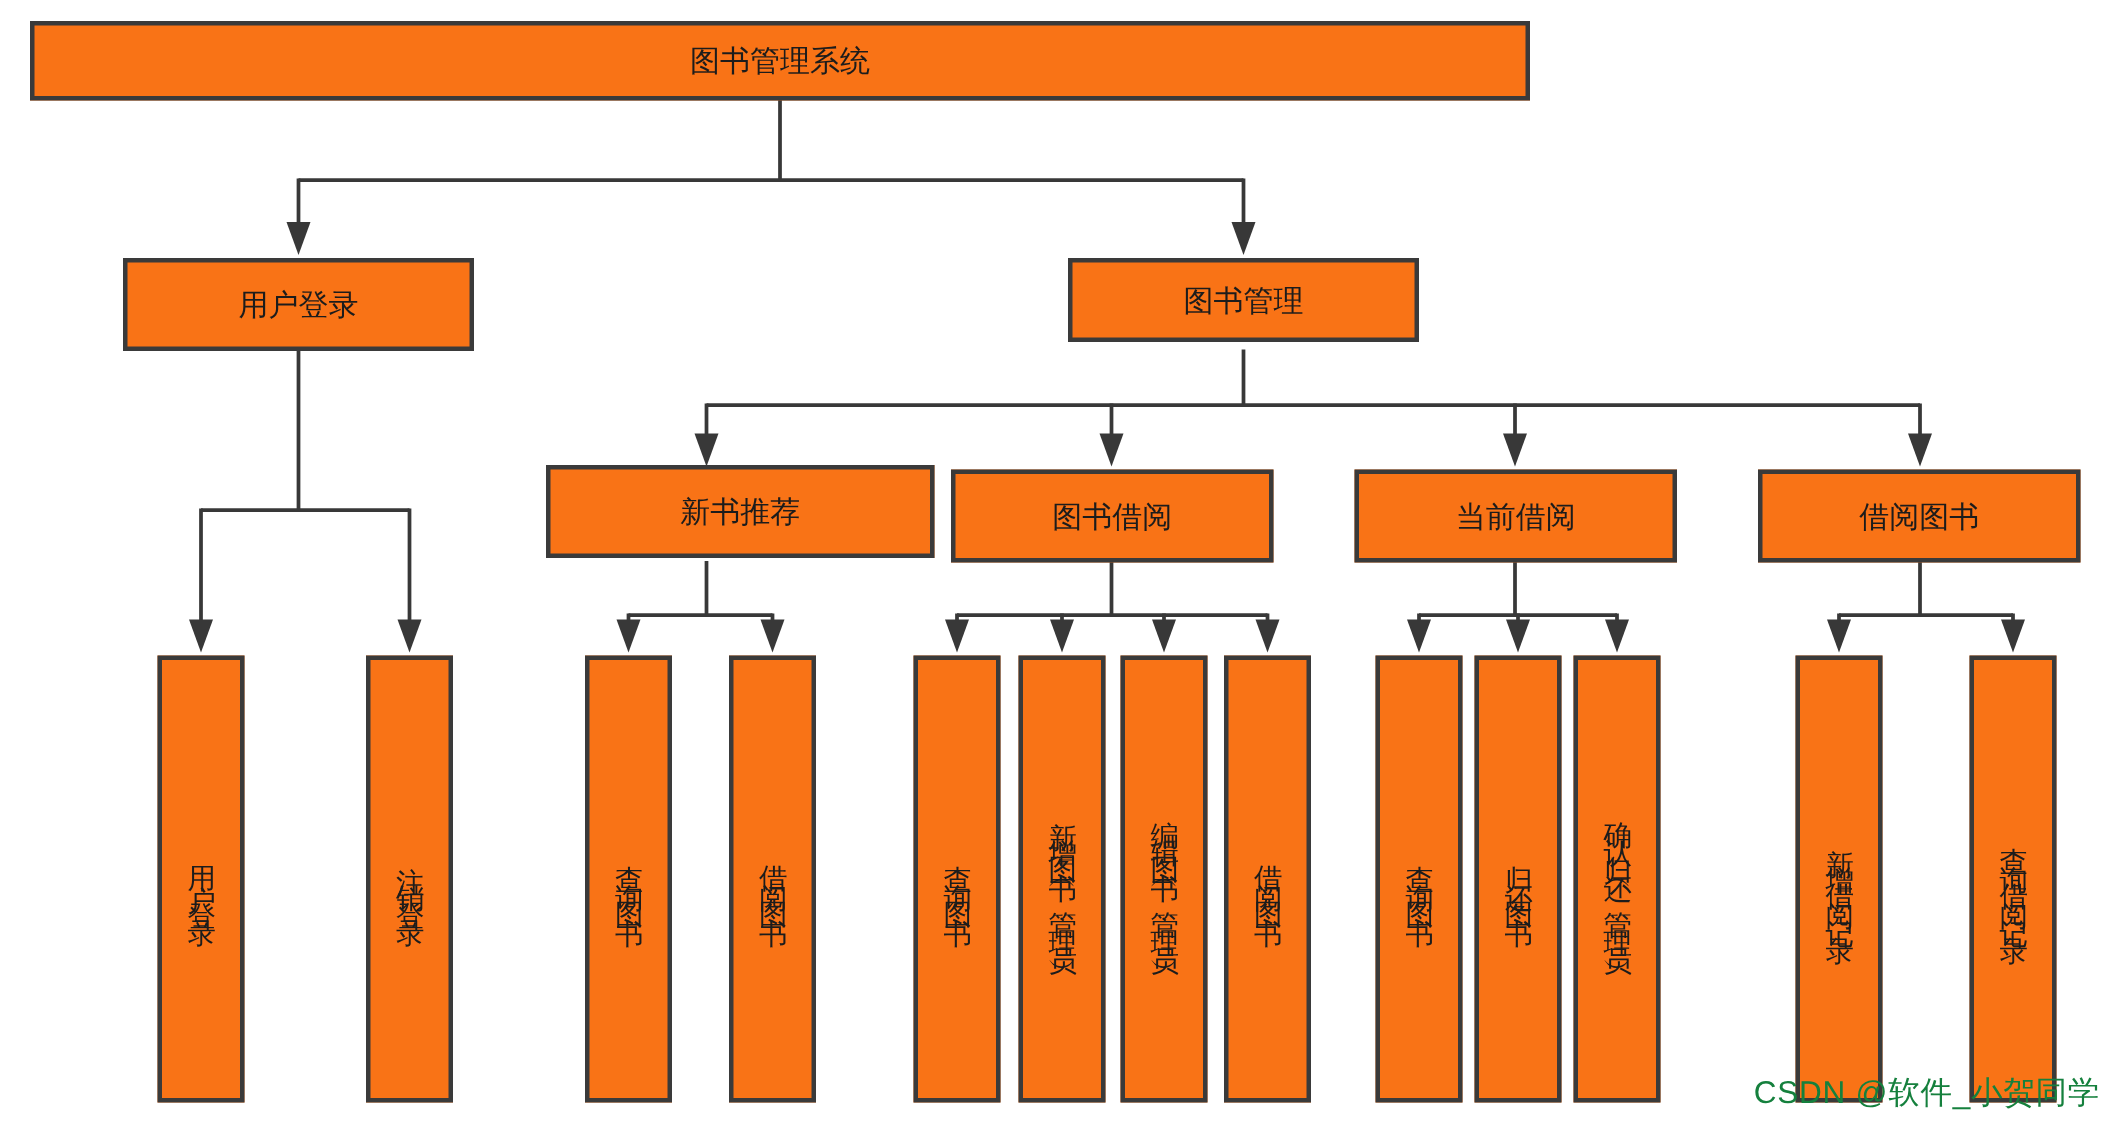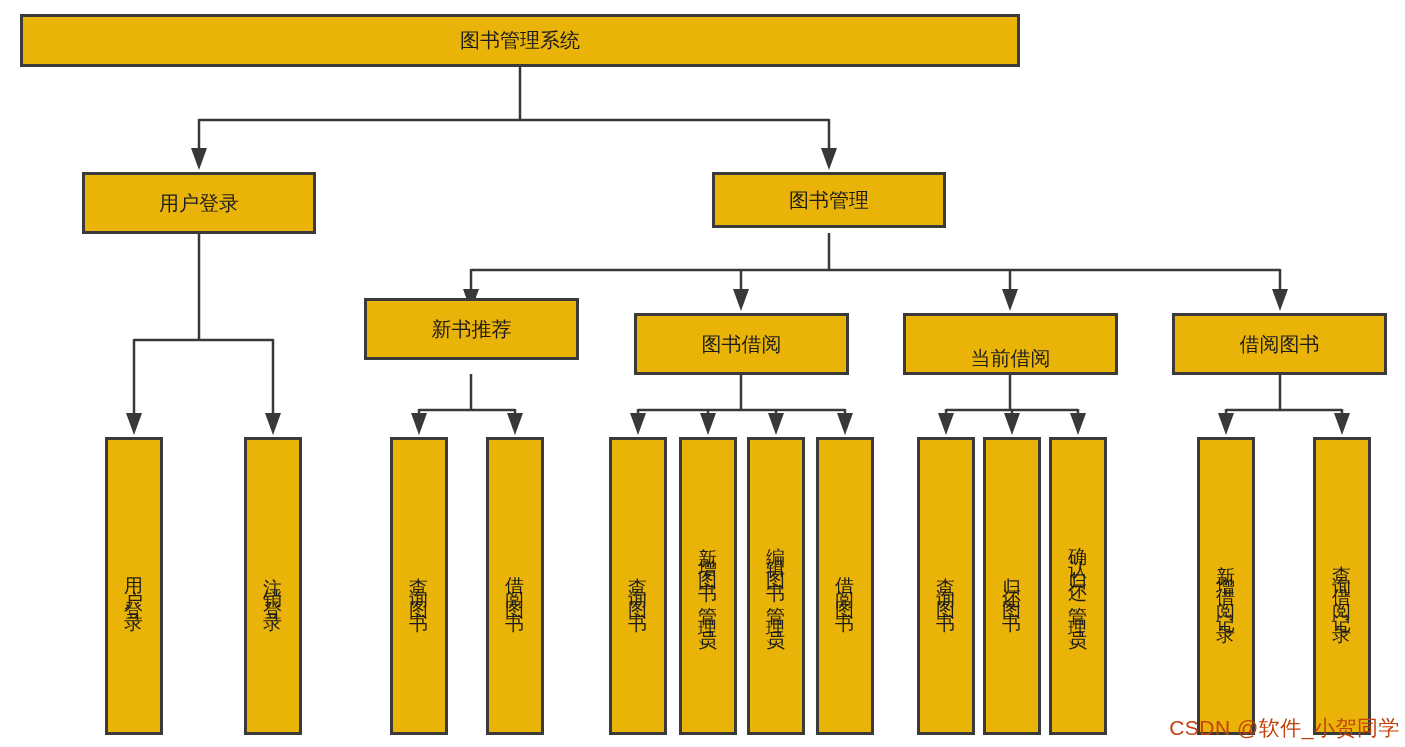--- a/index.html
+++ b/index.html
@@ -2,35 +2,35 @@
 <html><head>
 <meta charset="utf-8">
 <style>
   html,body { margin:0; padding:0; background:#ffffff; }
   .canvas {
     position:relative; width:1405px; height:747px; background:#ffffff;
     font-family:"Liberation Sans","DejaVu Sans",sans-serif; overflow:hidden;
   }
   .connectors { position:absolute; left:0; top:0; width:1405px; height:747px; }
   .node {
-    position:absolute; box-sizing:border-box; background:#eab308;
+    position:absolute; box-sizing:border-box; background:#f97316;
     border:3px solid #3a3a3a; color:#1c1c1c;
     display:flex; align-items:center; justify-content:center;
     text-align:center;
   }
   .h-node { font-size:20px; }
   .root-node { left:20px; top:14px; width:1000px; height:53px; }
   .leaf { top:437px; width:58px; height:298px; border-width:3px; }
   .leaf .vtext {
     writing-mode:vertical-rl; text-orientation:mixed;
     font-size:19px; letter-spacing:12px; line-height:1; color:#1c1c1c;
   }
   .watermark {
     position:absolute; right:5px; bottom:5px; z-index:5;
-    font-size:21px; color:#c2410c; letter-spacing:0.5px;
+    font-size:21px; color:#15803d; letter-spacing:0.5px;
   }
 </style>
 </head>
 <body>
 
 <div class="canvas">
 
   <svg class="connectors" width="1405" height="747" viewBox="0 0 1405 747" xmlns="http://www.w3.org/2000/svg">
     <g stroke="#383838" stroke-width="2.5" fill="none">
 
@@ -101,27 +101,27 @@
     <span>图书管理系统</span>
   </div>
 
   <div class="node h-node" style="left:82px; top:172px; width:234px; height:62px;">
     <span>用户登录</span>
   </div>
   <div class="node h-node" style="left:712px; top:172px; width:234px; height:56px;">
     <span>图书管理</span>
   </div>
 
-  <div class="node h-node" style="left:364px; top:298px; width:215px; height:62px;">
+  <div class="node h-node" style="left:364px; top:310px; width:259px; height:62px;">
     <span>新书推荐</span>
   </div>
   <div class="node h-node" style="left:634px; top:313px; width:215px; height:62px;align-items:center;">
     <span>图书借阅</span>
   </div>
-  <div class="node h-node" style="left:903px; top:313px; width:215px; height:62px;align-items:flex-end;">
+  <div class="node h-node" style="left:903px; top:313px; width:215px; height:62px;">
     <span>当前借阅</span>
   </div>
   <div class="node h-node" style="left:1172px; top:313px; width:215px; height:62px;">
     <span>借阅图书</span>
   </div>
 
   <div class="node leaf" style="left:105px;">
     <span class="vtext">用户登录</span>
   </div>
   <div class="node leaf" style="left:244px;">

